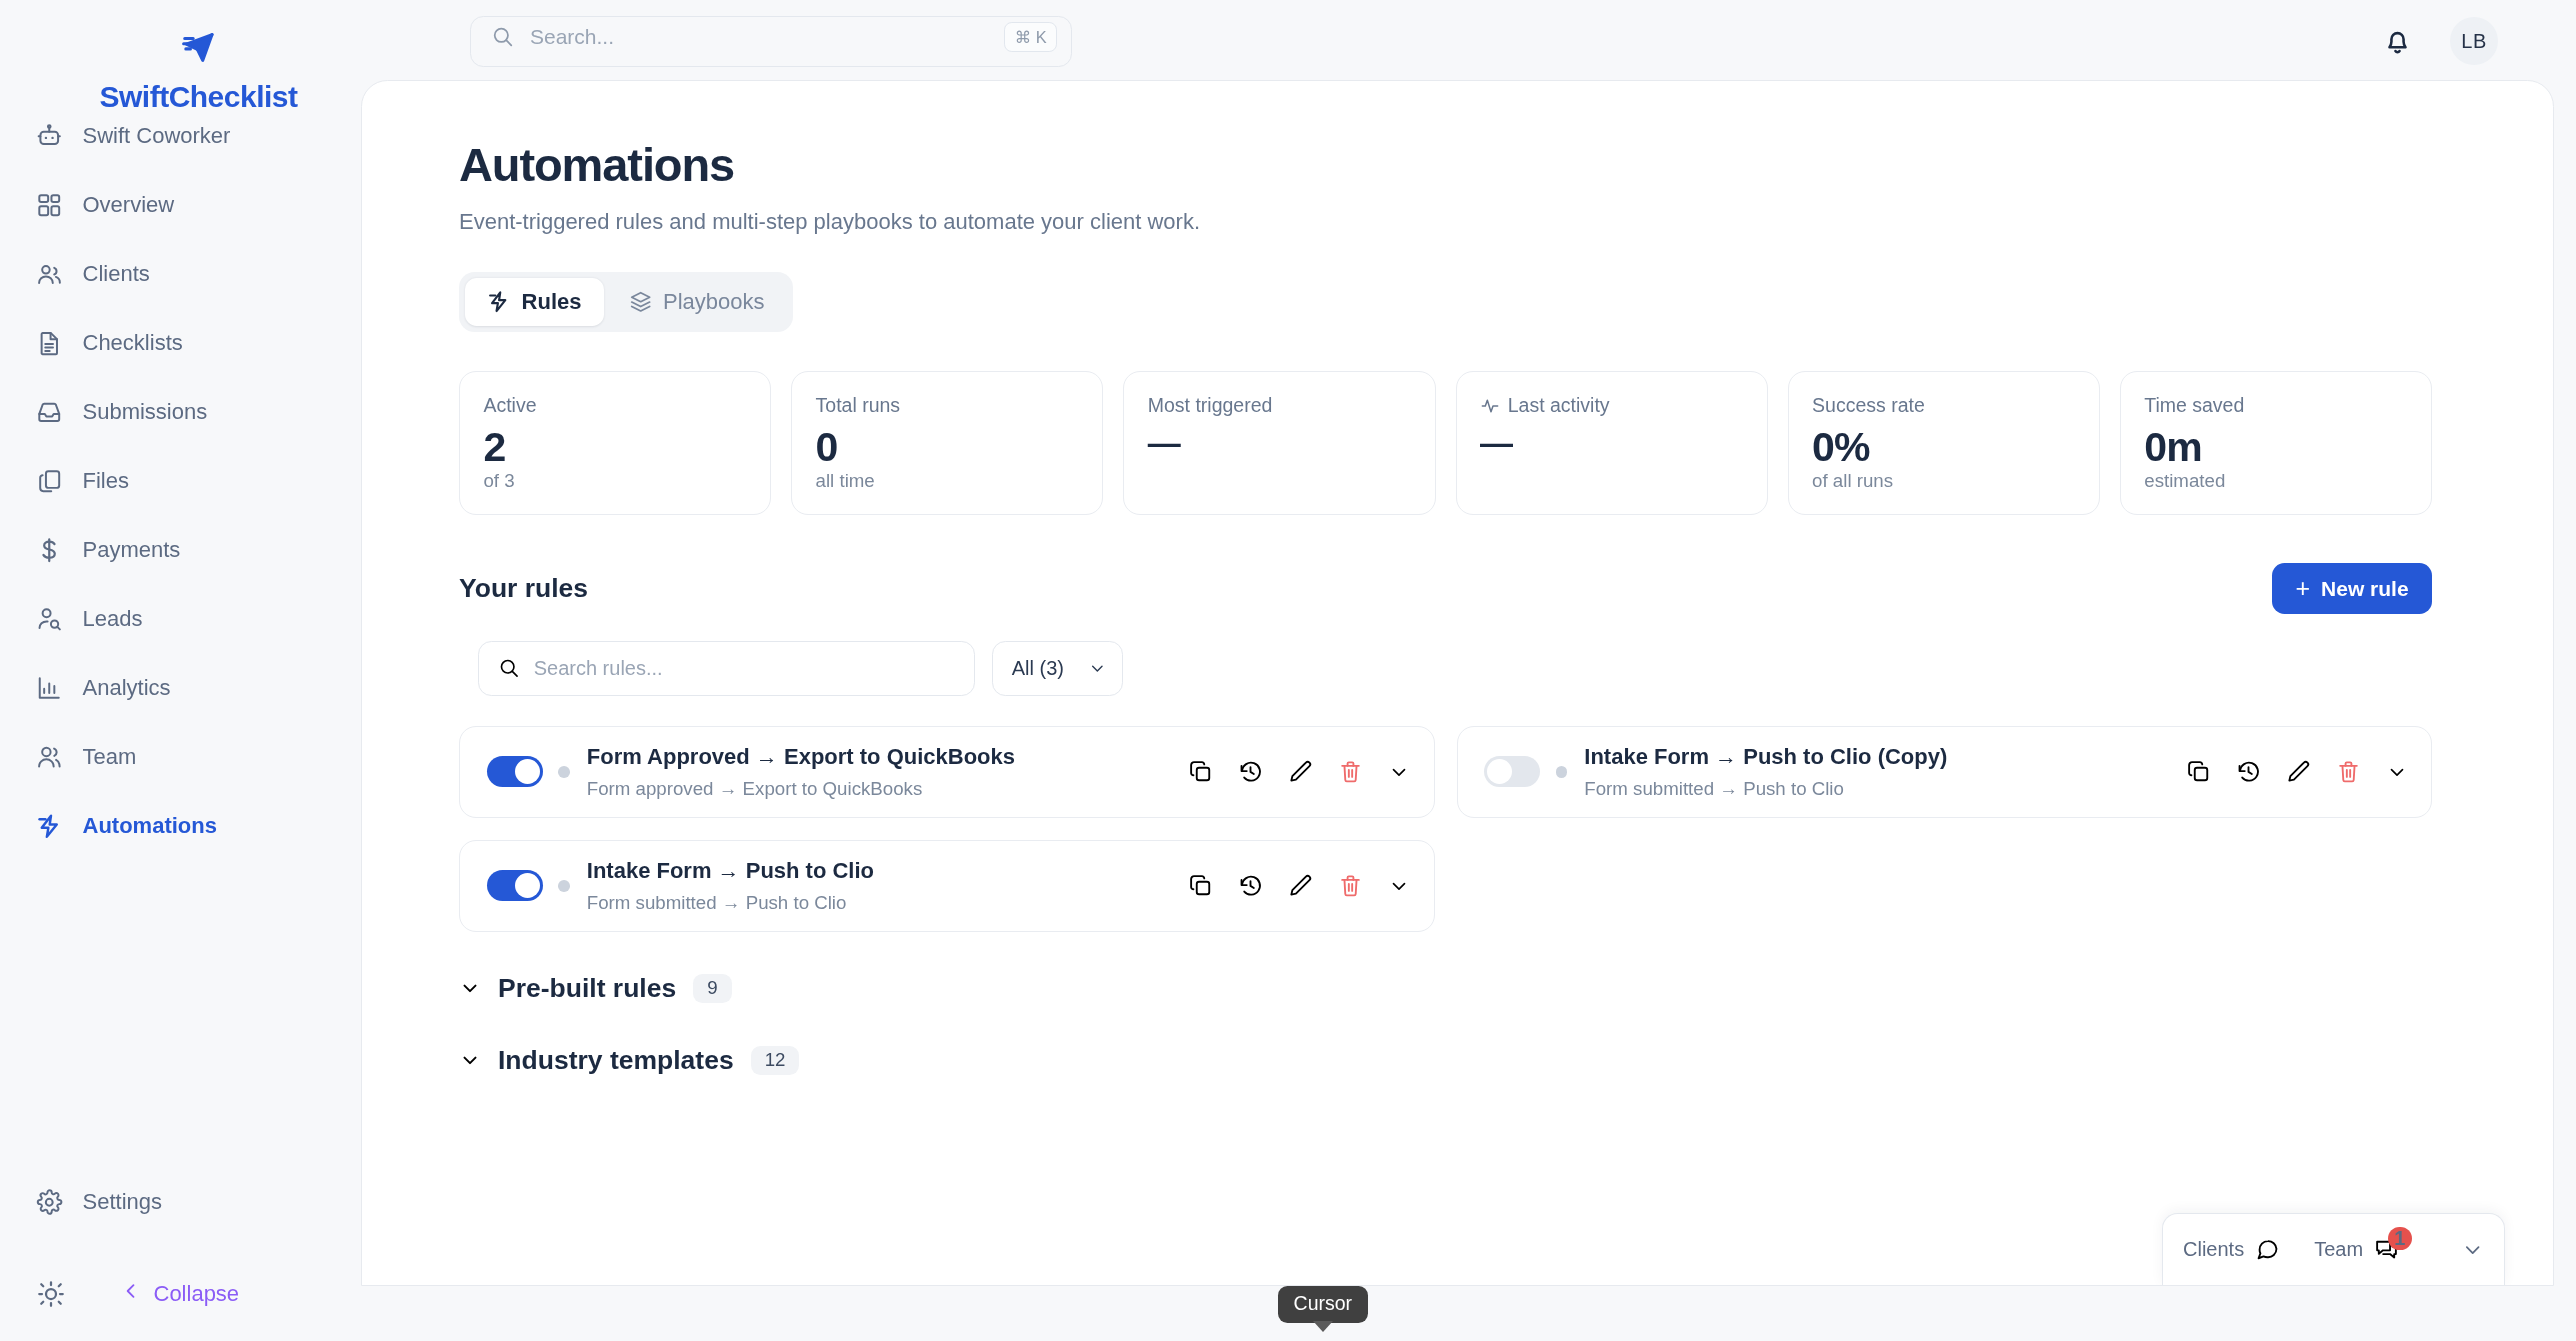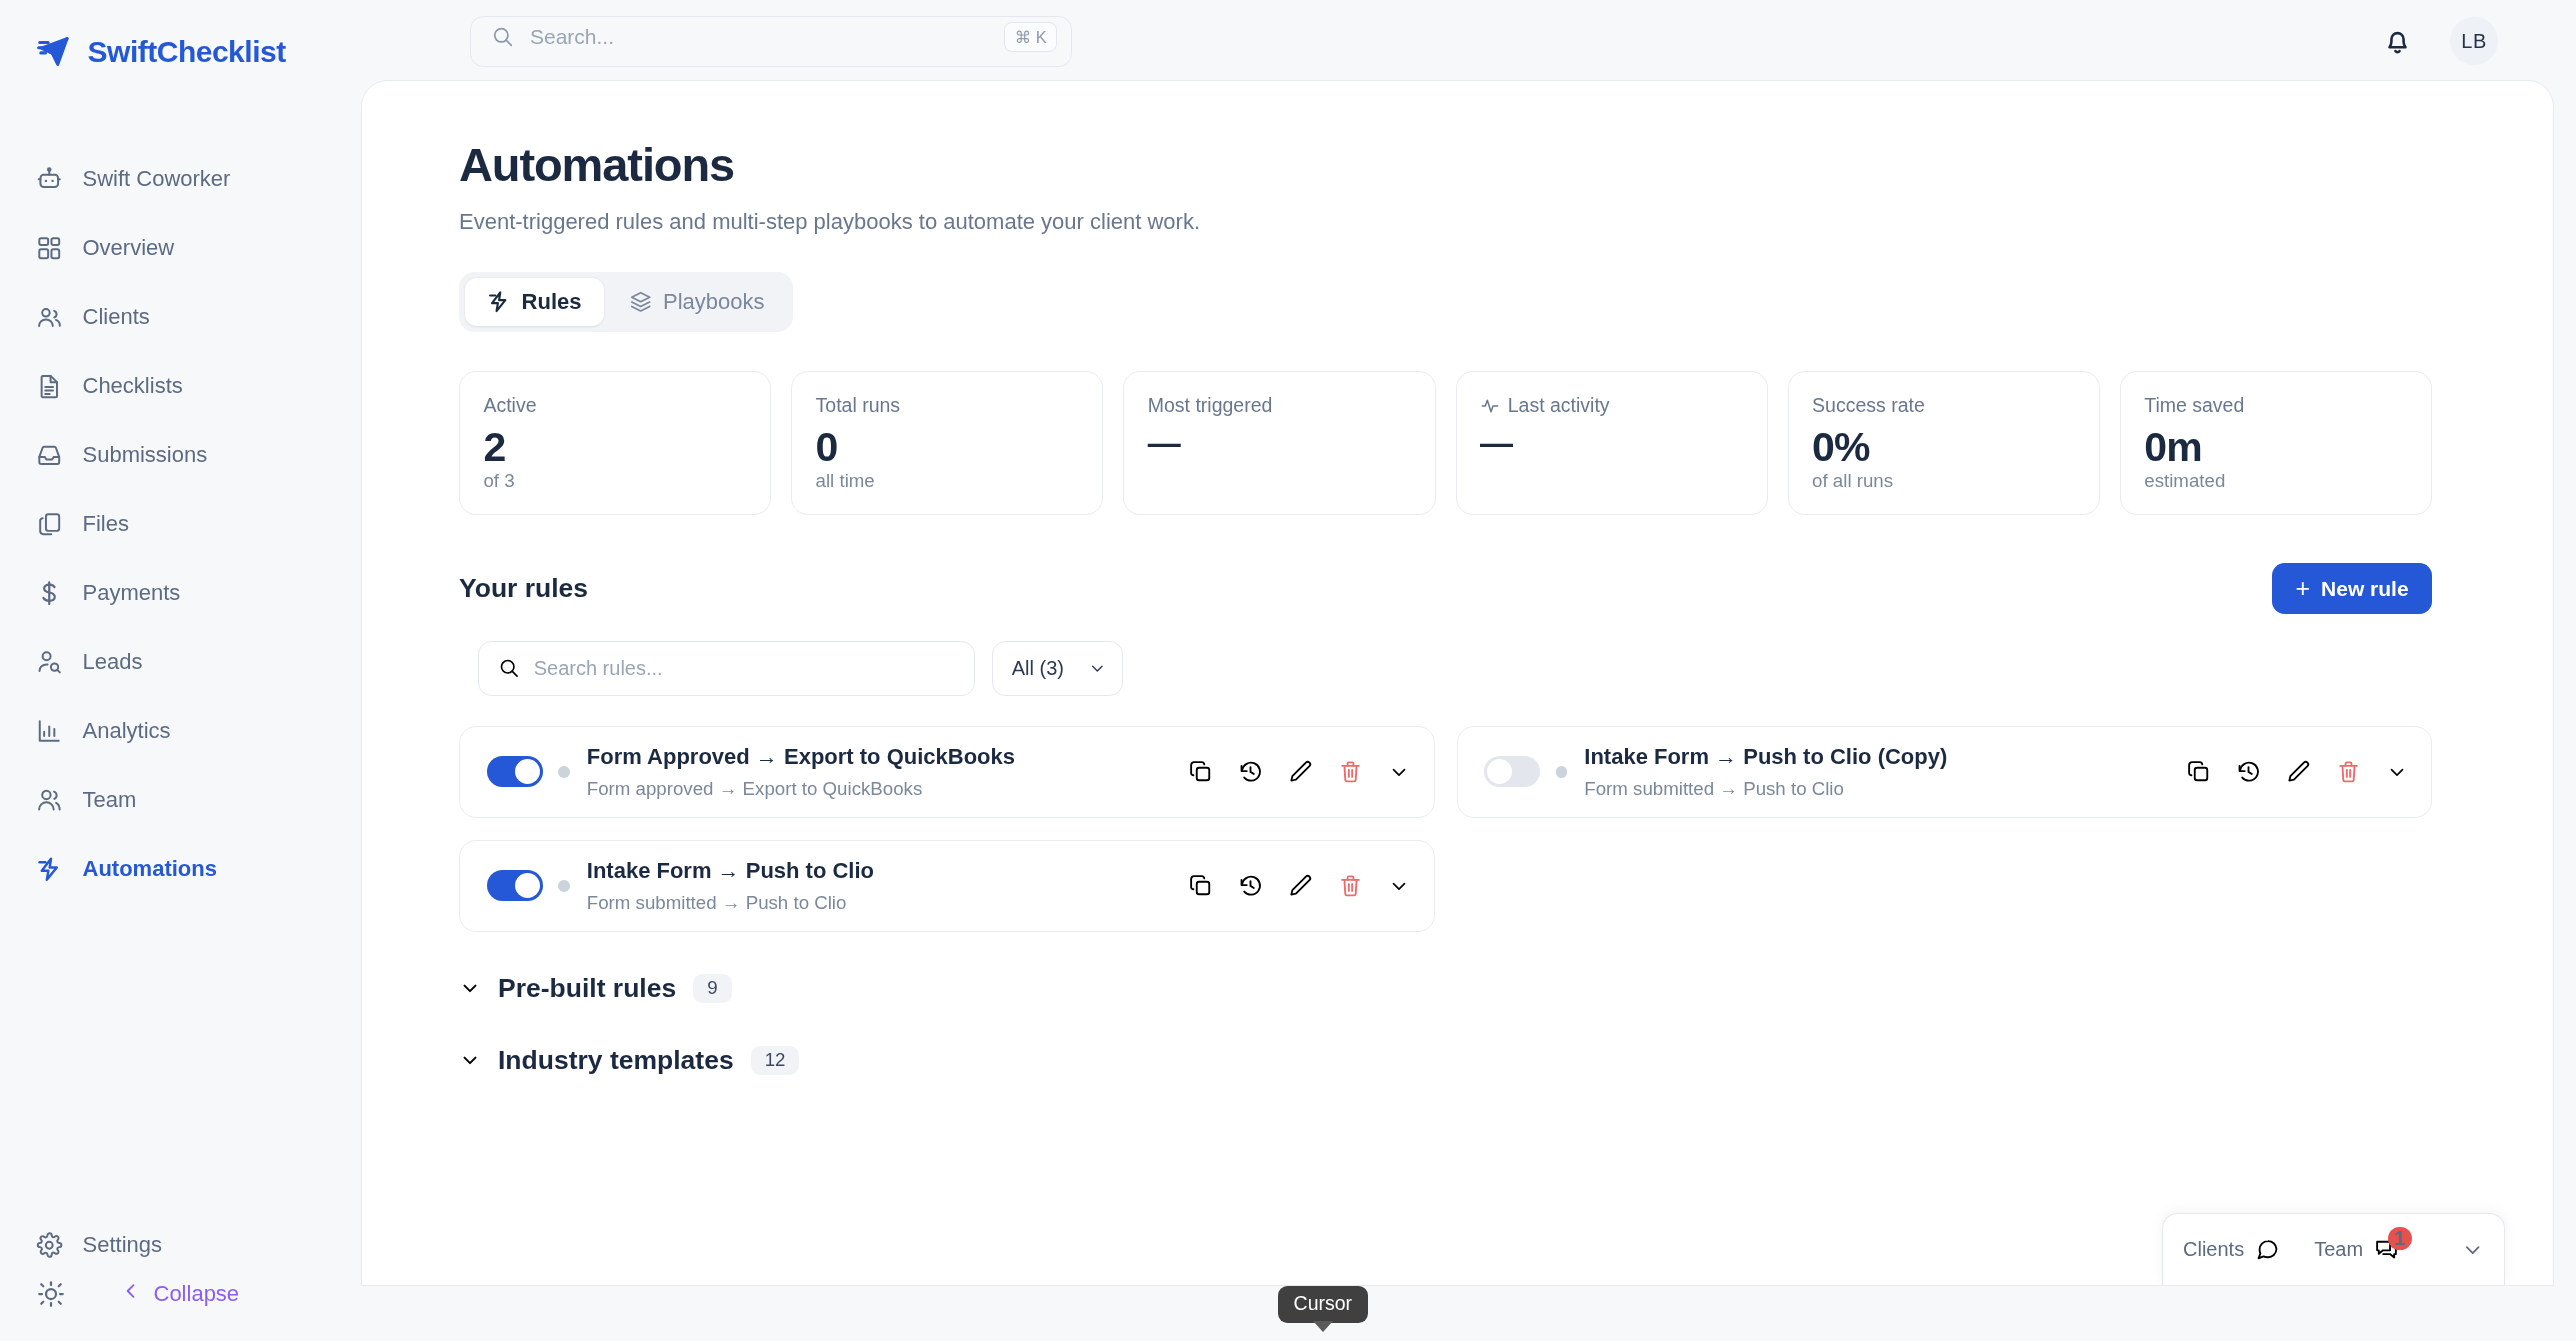--- a/index.html
+++ b/index.html
@@ -12,27 +12,27 @@
   }
   .app { position: relative; width: 2576px; height: 1341px; display: flex; }
 
   
   .sidebar {
     width: 361px; height: 1341px;
     background: #f7f8fa;
     display: flex; flex-direction: column;
     flex: 0 0 361px;
   }
-  .brand { display: flex; align-items: center; gap: 15.6px; padding: 19px 0 0 36px; height: 84px; }
+  .brand { display: flex; align-items: center; gap: 15.6px; padding: 31px 0 0 36px; height: 84px; flex-direction: column; }
   .brand-logo { width: 36px; height: 33px; display: block; flex: 0 0 auto; }
   .brand-name { font-size: 30px; font-weight: 700; color: #2558d6; letter-spacing: -0.5px; }
 
   .nav { margin-top: 39px; display: flex; flex-direction: column; }
   .nav-item {
-    display: flex; align-items: flex-end; gap: 20px;
+    display: flex; align-items: flex-start; gap: 20px;
     height: 69px; padding-left: 36px;
     color: #5c6a82; font-size: 22px; font-weight: 400;
     cursor: pointer;
   }
   .nav-item .ic { width: 26.5px; height: 26.5px; flex: 0 0 26.5px; display: block; }
   .nav-item.active { color: #2558d6; font-weight: 700; }
   .nav-item.active .ic { stroke: #2558d6; }
 
   .nav-bottom { margin-top: auto; display: flex; flex-direction: column; padding-bottom: 11px; }
   .footer-row { display: flex; align-items: center; height: 72px; padding-left: 36px; gap: 55px; }

